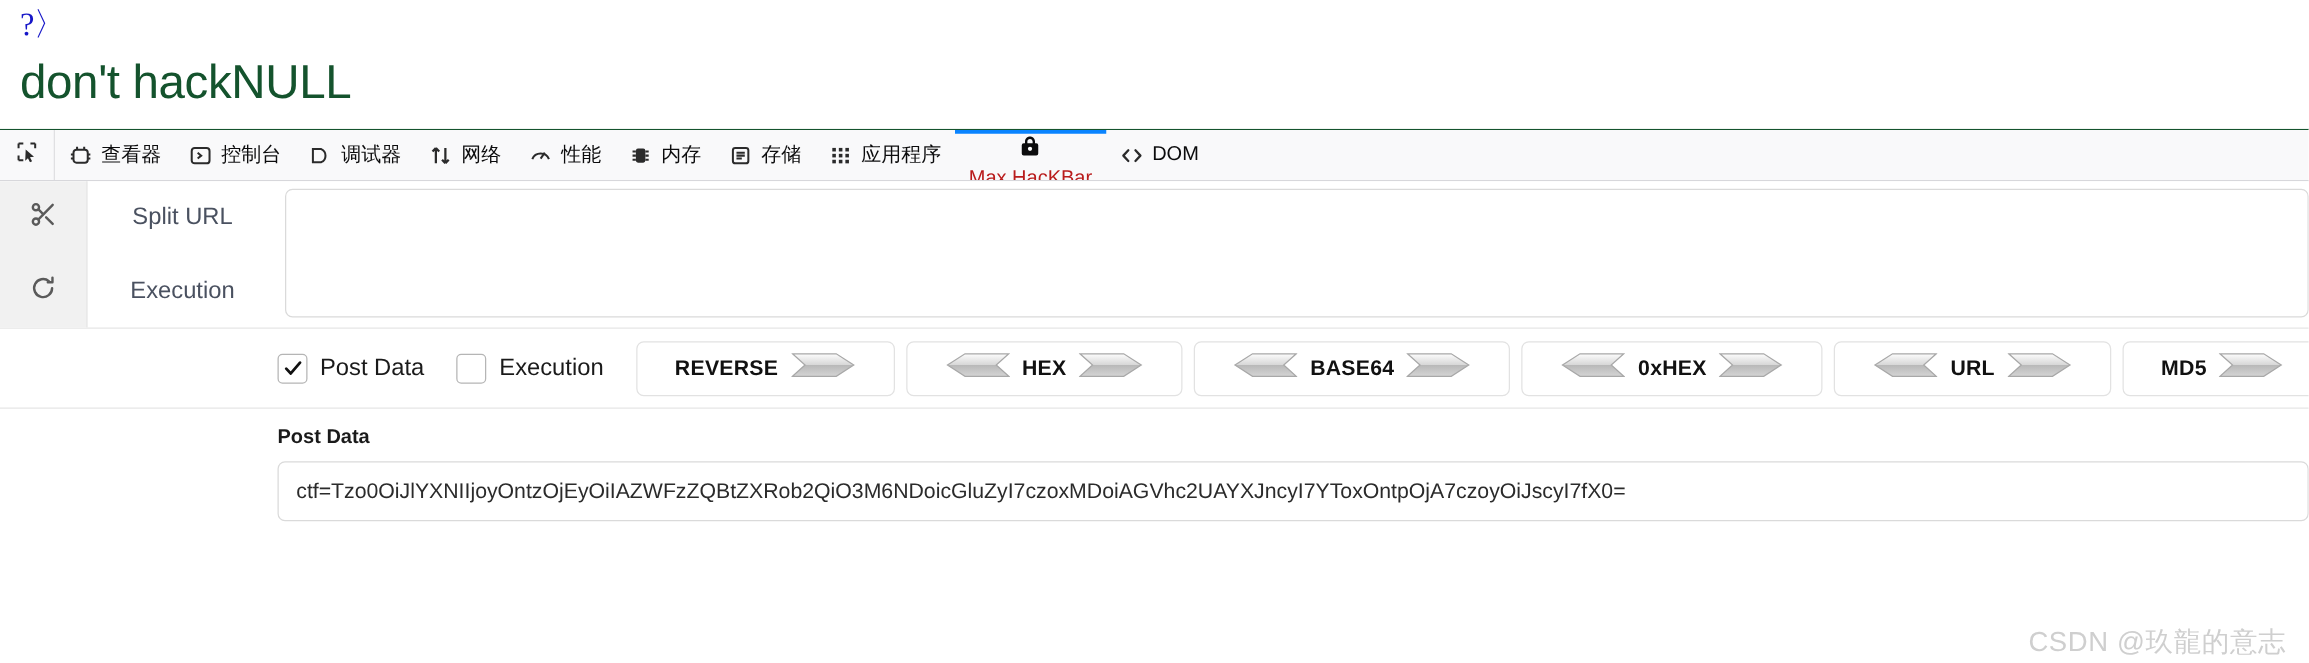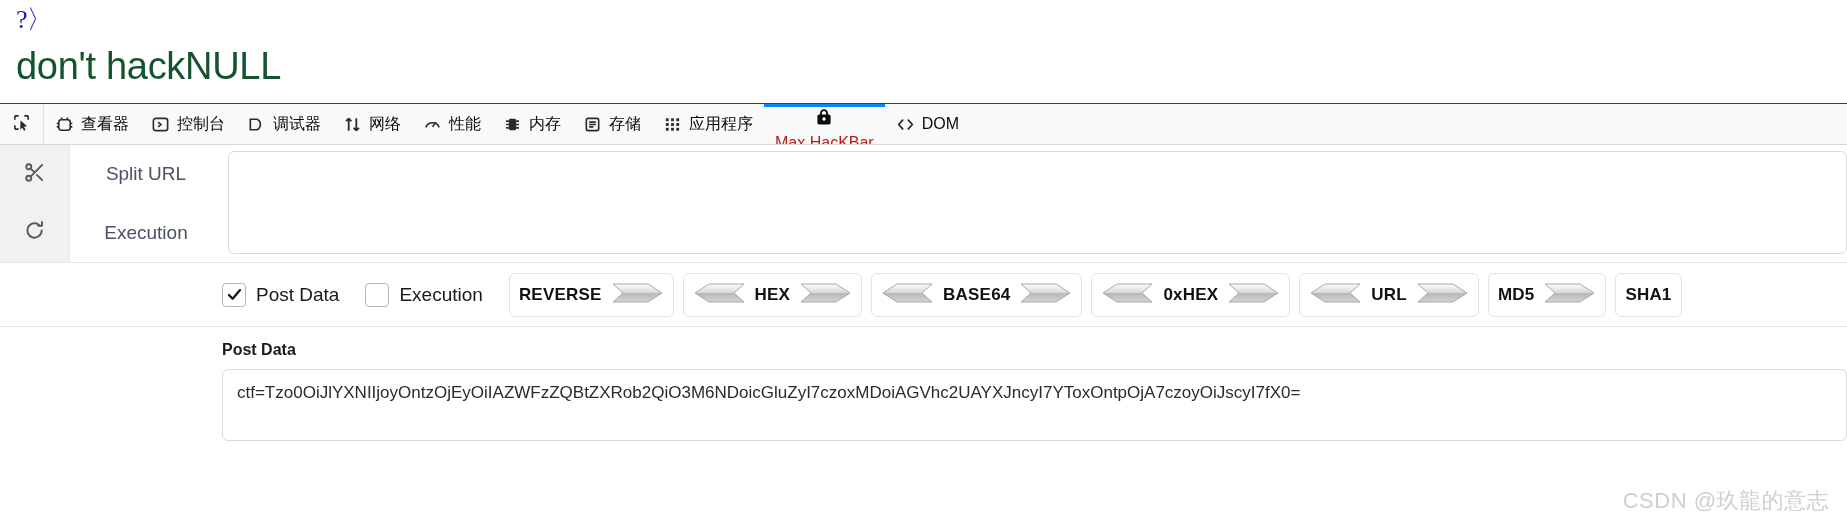--- a/index.html
+++ b/index.html
@@ -151,21 +151,21 @@
     font-size: 19px;
     color: #1a1a1a;
   }
   .enc-btn {
     display: flex; align-items: center; justify-content: center;
     gap: 10px;
     height: 44px;
     border: 1px solid #e2e2e2;
     border-radius: 6px;
     background: #ffffff;
-    padding: 0 9px;
+    padding: 0 30px;
     margin-right: 9px;
     cursor: pointer;
     flex: 0 0 auto;
   }
   .enc-label {
     font-size: 17px;
     font-weight: 700;
     color: #111;
     letter-spacing: 0.2px;
   }
@@ -182,33 +182,33 @@
     font-weight: 700;
     color: #1a1a1a;
     margin-bottom: 10px;
   }
   #pd-box {
     margin-right: 0;
     border: 1px solid #dadada;
     border-radius: 6px;
     background: #ffffff;
     padding: 10px 14px;
-    height: 72px;
+    height: 48px;
     font-size: 17px;
     color: #2b2b2b;
     line-height: 26px;
     overflow: hidden;
     white-space: nowrap;
   }
 
   
   #watermark {
     position: absolute;
     right: 18px;
-    bottom: 14px;
+    bottom: 1px;
     font-size: 22px;
     color: #cfcfcf;
     letter-spacing: 0.5px;
     pointer-events: none;
   }
   #root { position: relative; width: 1847px; height: 530px; }
 </style>
 </head>
 <body>
 

